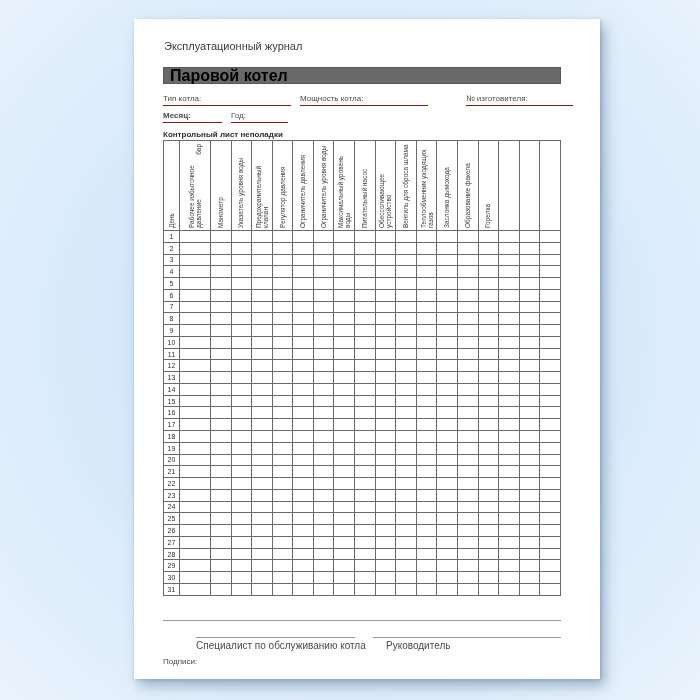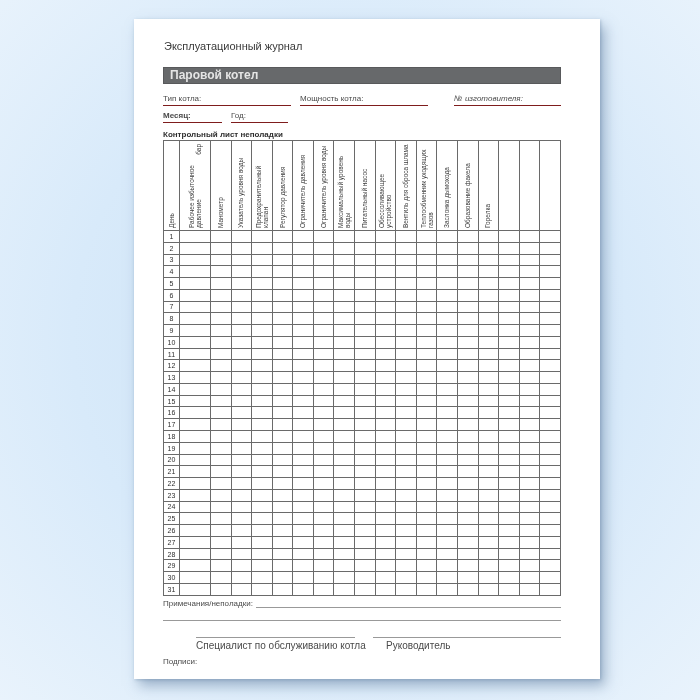--- a/index.html
+++ b/index.html
@@ -12,29 +12,29 @@
   .page{
     position:absolute;left:116px;top:19px;width:466px;height:660px;
     background:#ffffff;
     box-shadow:5px 7px 12px rgba(90,120,155,0.5), 1px 1px 3px rgba(90,120,155,0.35);
     margin-left:18px;
   }
   .doc-title{position:absolute;left:30px;top:21px;font-size:11px;color:#3a3a3a;}
   .banner{
     position:absolute;left:29px;top:48px;width:398px;height:17px;
     background:#67696b;border:1px solid #58595b;box-sizing:border-box;
-    color:#e5e5e5;font-weight:bold;font-size:12px;line-height:15px;padding-left:6px;
+    color:#000000;font-weight:bold;font-size:16px;line-height:15px;padding-left:6px;
   }
   .field{
     position:absolute;height:13px;border-bottom:1px solid #7f1d1d;
     font-size:8px;color:#4a4a4a;line-height:12px;box-sizing:border-box;
   }
   .f-type{left:29px;top:74px;width:128px;}
   .f-power{left:166px;top:74px;width:128px;}
-  .f-serial{left:320px;top:74px;width:107px;font-style:italic;}
+  .f-serial{left:332px;top:74px;width:107px;}
   .f-month{left:29px;top:91px;width:59px;font-weight:bold;}
   .f-year{left:97px;top:91px;width:57px;}
   .section-title{position:absolute;left:29px;top:111px;font-size:8px;font-weight:bold;color:#2e2e2e;}
   .tbl-wrap{position:absolute;left:29px;top:121px;width:398px;height:456px;}
   table.grid{
     width:398px;height:456px;border-collapse:collapse;table-layout:fixed;
     border:1px solid #4f4f4f;
   }
   table.grid th,table.grid td{border:1px solid #6a6a6a;padding:0;}
   table.grid thead tr{height:90px;}
@@ -810,24 +810,20 @@
             <td></td>
             <td></td>
             <td></td>
             <td></td>
             <td></td>
           </tr>
         </tbody>
     </table>
   </div>
 
-  <div class="notes-row">
-    <span>Примечания/неполадки:</span>
-    <span class="fill-line"></span>
-  </div>
   <div class="notes-line2"></div>
 
   <div class="sign-label">Подписи:</div>
   <div class="sig-line sig1-line"></div>
   <div class="sig-role sig1-role">Специалист по обслуживанию котла</div>
   <div class="sig-line sig2-line"></div>
   <div class="sig-role sig2-role">Руководитель</div>
 
 </div>
 

